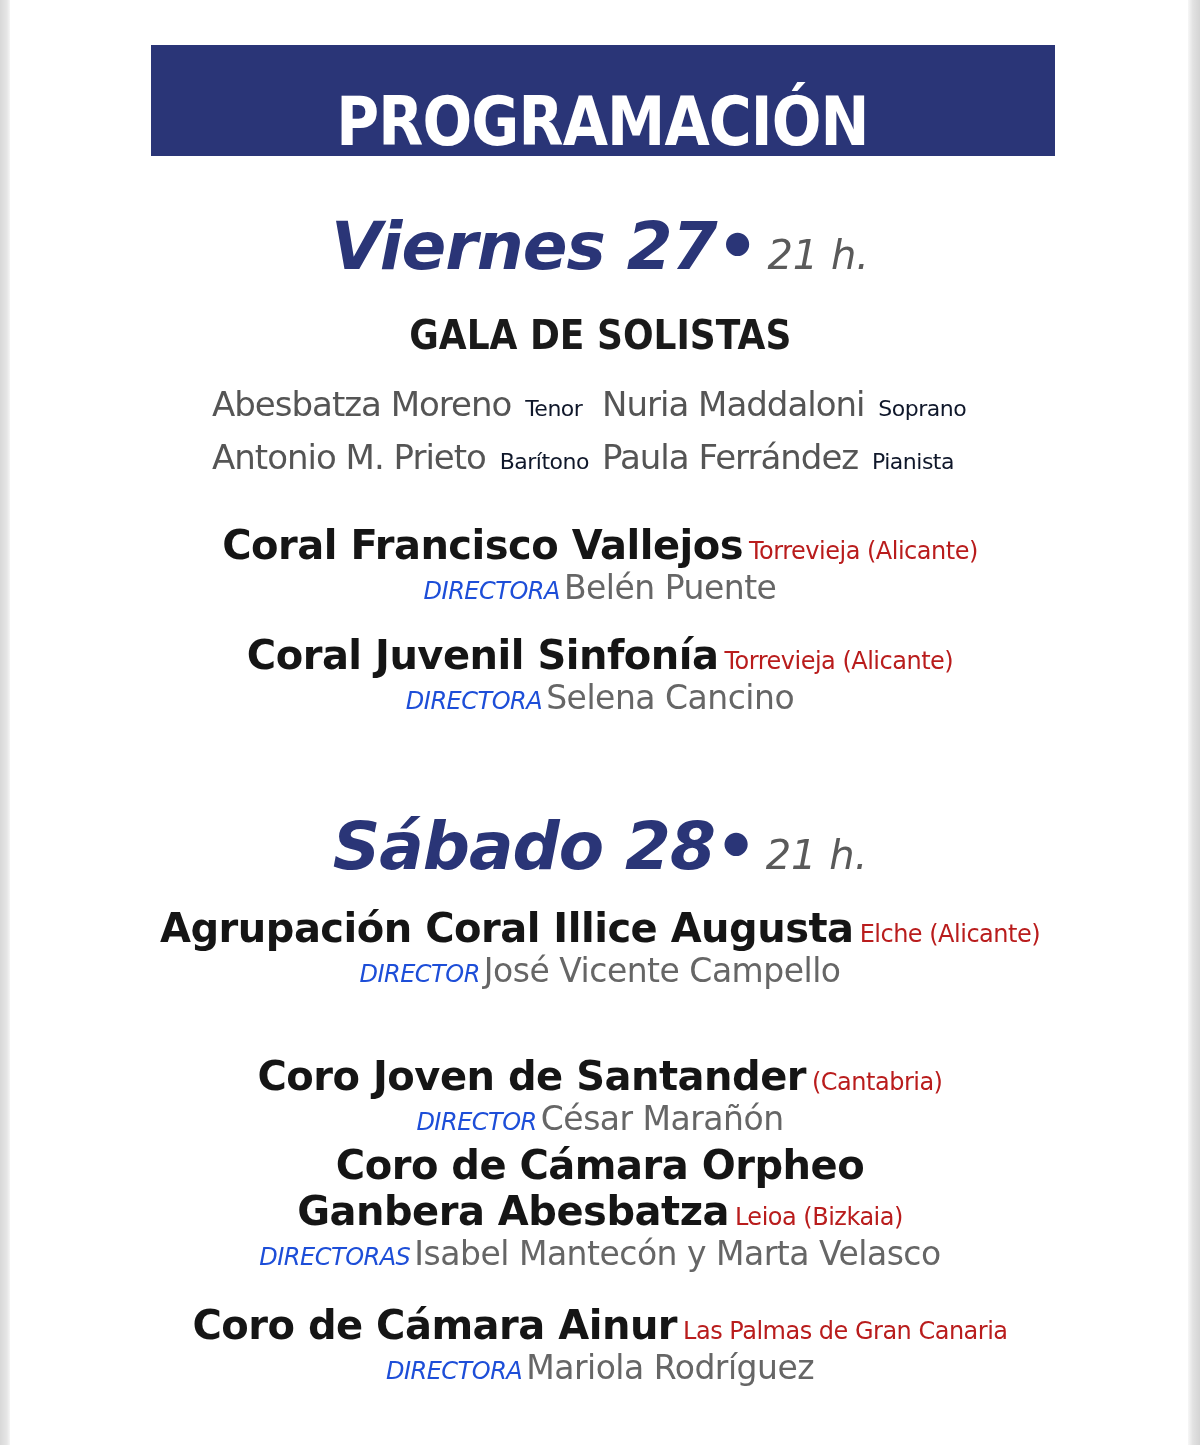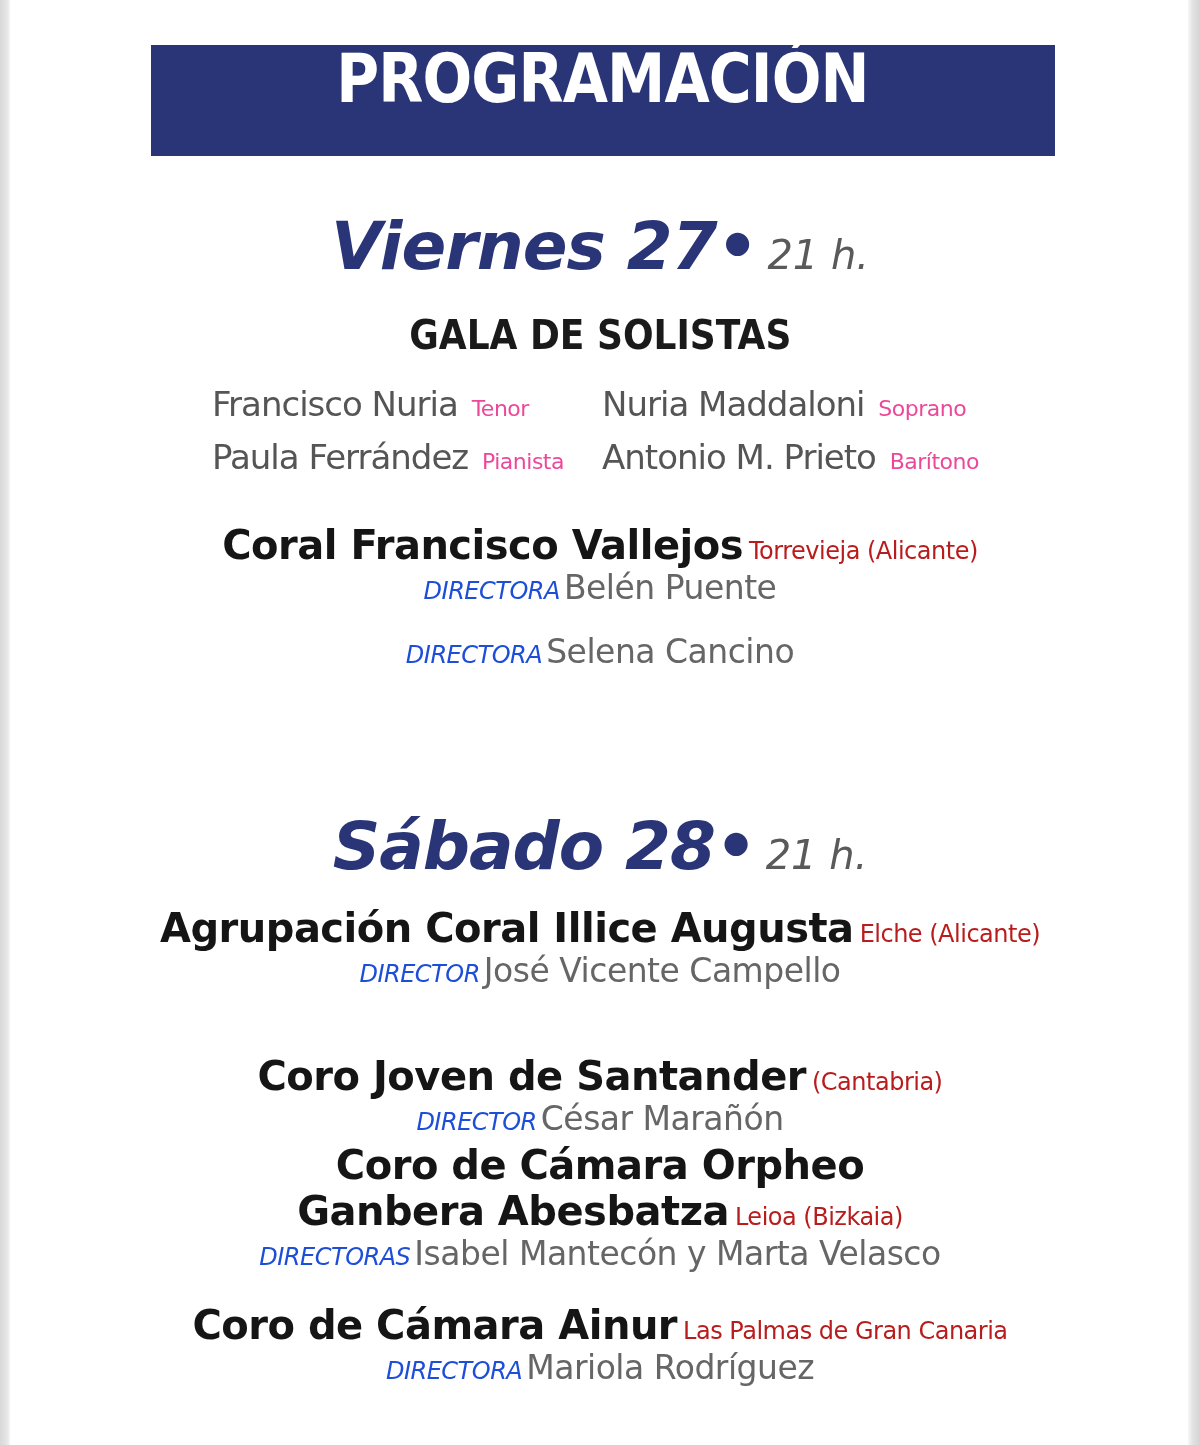--- a/index.html
+++ b/index.html
@@ -9,40 +9,40 @@
       font-family: "DejaVu Sans", "Liberation Sans", sans-serif;
     }
     .edge-left { position: absolute; left: 0; top: 0; width: 10px; height: 1445px;
       background: linear-gradient(to right, #d8d8d8, #e6e6e6 70%, #f6f6f6); }
     .edge-right { position: absolute; right: 0; top: 0; width: 12px; height: 1445px;
       background: linear-gradient(to left, #d4d4d4, #e2e2e2 60%, #f7f7f7); }
 
     .header-bar {
       position: absolute; left: 151px; top: 45px; width: 904px; height: 111px;
       background: #2a3577;
-      display: flex; align-items: flex-start; justify-content: center;
+      display: flex; align-items: flex-end; justify-content: center;
     }
     .header-title {
       color: #ffffff; font-family: "DejaVu Sans", sans-serif; font-weight: bold;
       font-size: 68px; letter-spacing: -1px; transform: scaleX(0.86);
       line-height: 1;
     }
 
     .center { position: absolute; left: 0; width: 1200px; text-align: center; white-space: nowrap; }
 
     .day-heading { font-weight: bold; color: #2a3577; font-style: italic; }
     .day-name { font-size: 66px; letter-spacing: -1px; }
     .day-time { font-size: 40px; color: #5a5a5a; font-weight: normal; margin-left: 4px; }
 
     .gala-title { font-weight: bold; font-size: 40px; color: #1a1a1a; transform: scaleX(0.9); display: inline-block; }
 
     .soloists { position: absolute; top: 384px; left: 212px; width: 780px; }
     .sol-row { display: flex; height: 53px; align-items: baseline; }
     .sol-cell { width: 408px; font-size: 34px; color: #555555; letter-spacing: -1px; white-space: nowrap; }
-    .sol-role { font-size: 22px; color: #ec4899; margin-left: 4px; letter-spacing: -0.5px; }
+    .sol-role { font-size: 22px; color: #0f172a; margin-left: 4px; letter-spacing: -0.5px; }
 
     .choir-name { font-weight: bold; font-size: 40px; color: #151515; letter-spacing: -0.5px; }
     .choir-place { font-size: 24px; color: #b91c1c; margin-left: 6px; letter-spacing: -0.5px; }
     .dir-line { font-size: 33px; color: #666666; letter-spacing: -0.5px; }
     .dir-label { font-size: 24px; color: #1d4ed8; font-style: italic; margin-right: 4px; letter-spacing: -0.5px; }
   </style>
 </head>
 <body>
 
 <div class="edge-left"></div>
@@ -57,50 +57,53 @@
   <span class="day-time">21 h.</span>
 </div>
 
 <div class="center" style="top:312px;">
   <span class="gala-title">GALA DE SOLISTAS</span>
 </div>
 
 <div class="soloists">
   <div class="sol-row">
     <div class="sol-cell">
-      <span>Francisco Nuria</span>
+      <span>Abesbatza Moreno</span>
       <span class="sol-role">Tenor</span>
     </div>
     <div class="sol-cell">
       <span>Nuria Maddaloni</span>
       <span class="sol-role">Soprano</span>
     </div>
   </div>
   <div class="sol-row">
     <div class="sol-cell">
+      <span>Antonio M. Prieto</span>
+      <span class="sol-role">Barítono</span>
+    </div>
+    <div class="sol-cell">
       <span>Paula Ferrández</span>
       <span class="sol-role">Pianista</span>
-    </div>
-    <div class="sol-cell">
-      <span>Antonio M. Prieto</span>
-      <span class="sol-role">Barítono</span>
     </div>
   </div>
 </div>
 
 <div class="center" style="top:522px;">
   <div>
     <span class="choir-name">Coral Francisco Vallejos</span><span class="choir-place">Torrevieja (Alicante)</span>
   </div>
   <div class="dir-line">
     <span class="dir-label">DIRECTORA</span><span>Belén Puente</span>
   </div>
 </div>
 
 <div class="center" style="top:632px;">
+  <div>
+    <span class="choir-name">Coral Juvenil Sinfonía</span><span class="choir-place">Torrevieja (Alicante)</span>
+  </div>
   <div class="dir-line">
     <span class="dir-label">DIRECTORA</span><span>Selena Cancino</span>
   </div>
 </div>
 
 <div class="center day-heading" style="top:808px;">
   <span class="day-name">Sábado 28•</span>
   <span class="day-time">21 h.</span>
 </div>
 

